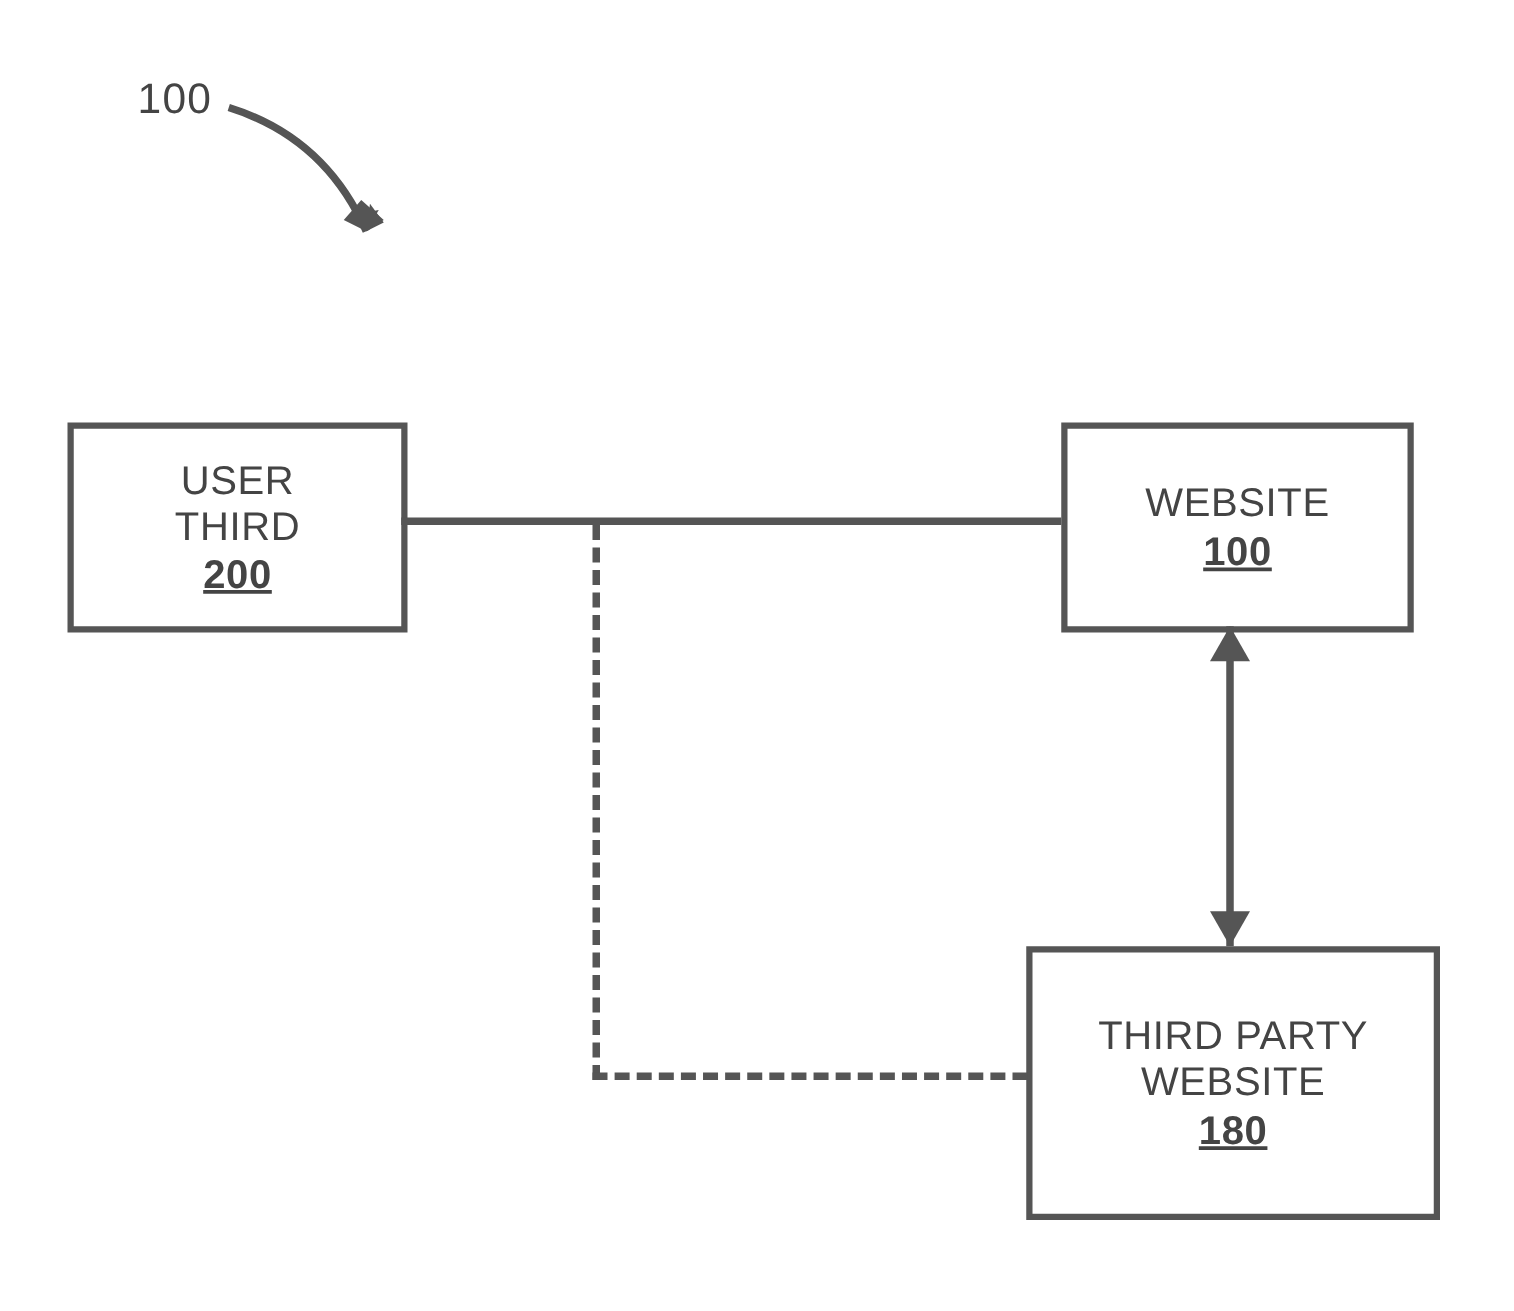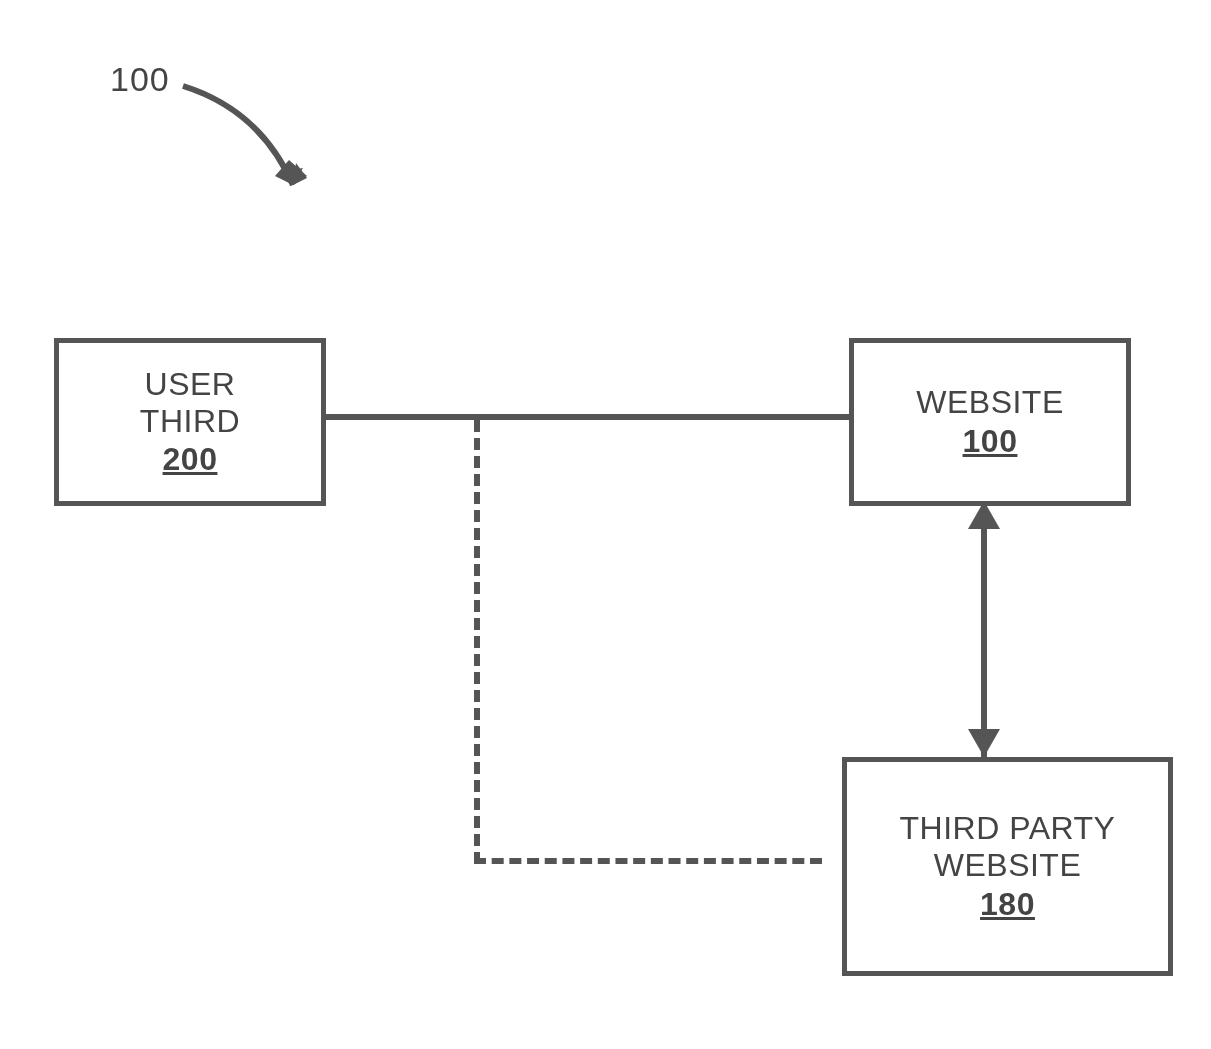--- a/index.html
+++ b/index.html
@@ -51,21 +51,21 @@
       height: 158px;
     }
     .box-seller {
       top: 338px;
       left: 849px;
       width: 272px;
       height: 158px;
     }
     .box-third {
       top: 757px;
-      left: 842px;
+      left: 821px;
       width: 321px;
       height: 209px;
     }
     
     .solid-h {
       position: absolute;
       top: 414px;
       left: 321px;
       width: 528px;
       height: 6px;

